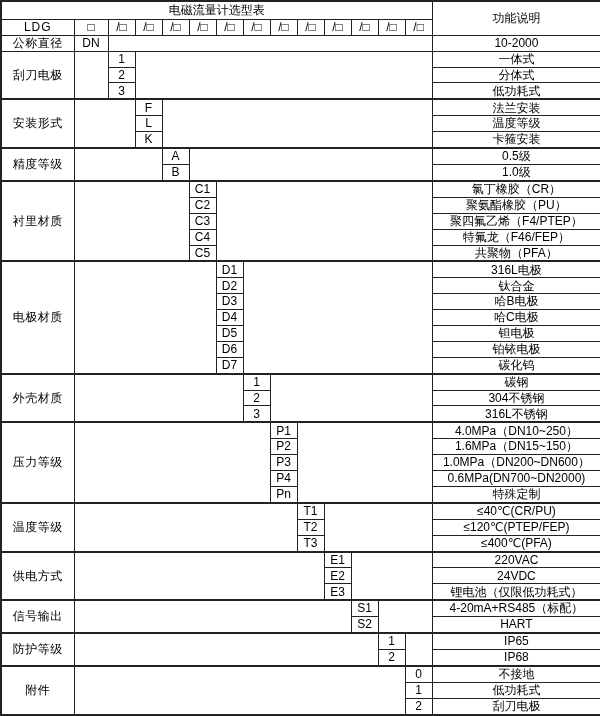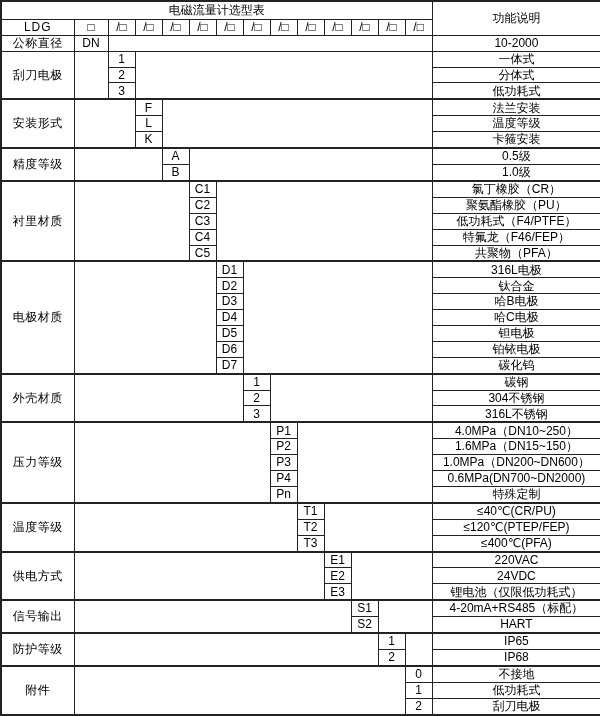--- a/index.html
+++ b/index.html
@@ -132,21 +132,21 @@
     <td>C1</td>
     <td rowspan="5" colspan="8"></td>
     <td>氯丁橡胶（CR）</td>
   </tr>
   <tr>
           <td>C2</td>
           <td>聚氨酯橡胶（PU）</td>
         </tr>
   <tr>
           <td>C3</td>
-          <td>低功耗式（F4/PTFE）</td>
+          <td>聚四氟乙烯（F4/PTEP）</td>
         </tr>
   <tr>
           <td>C4</td>
           <td>特氟龙（F46/FEP）</td>
         </tr>
   <tr>
           <td>C5</td>
           <td>共聚物（PFA）</td>
         </tr>
 

